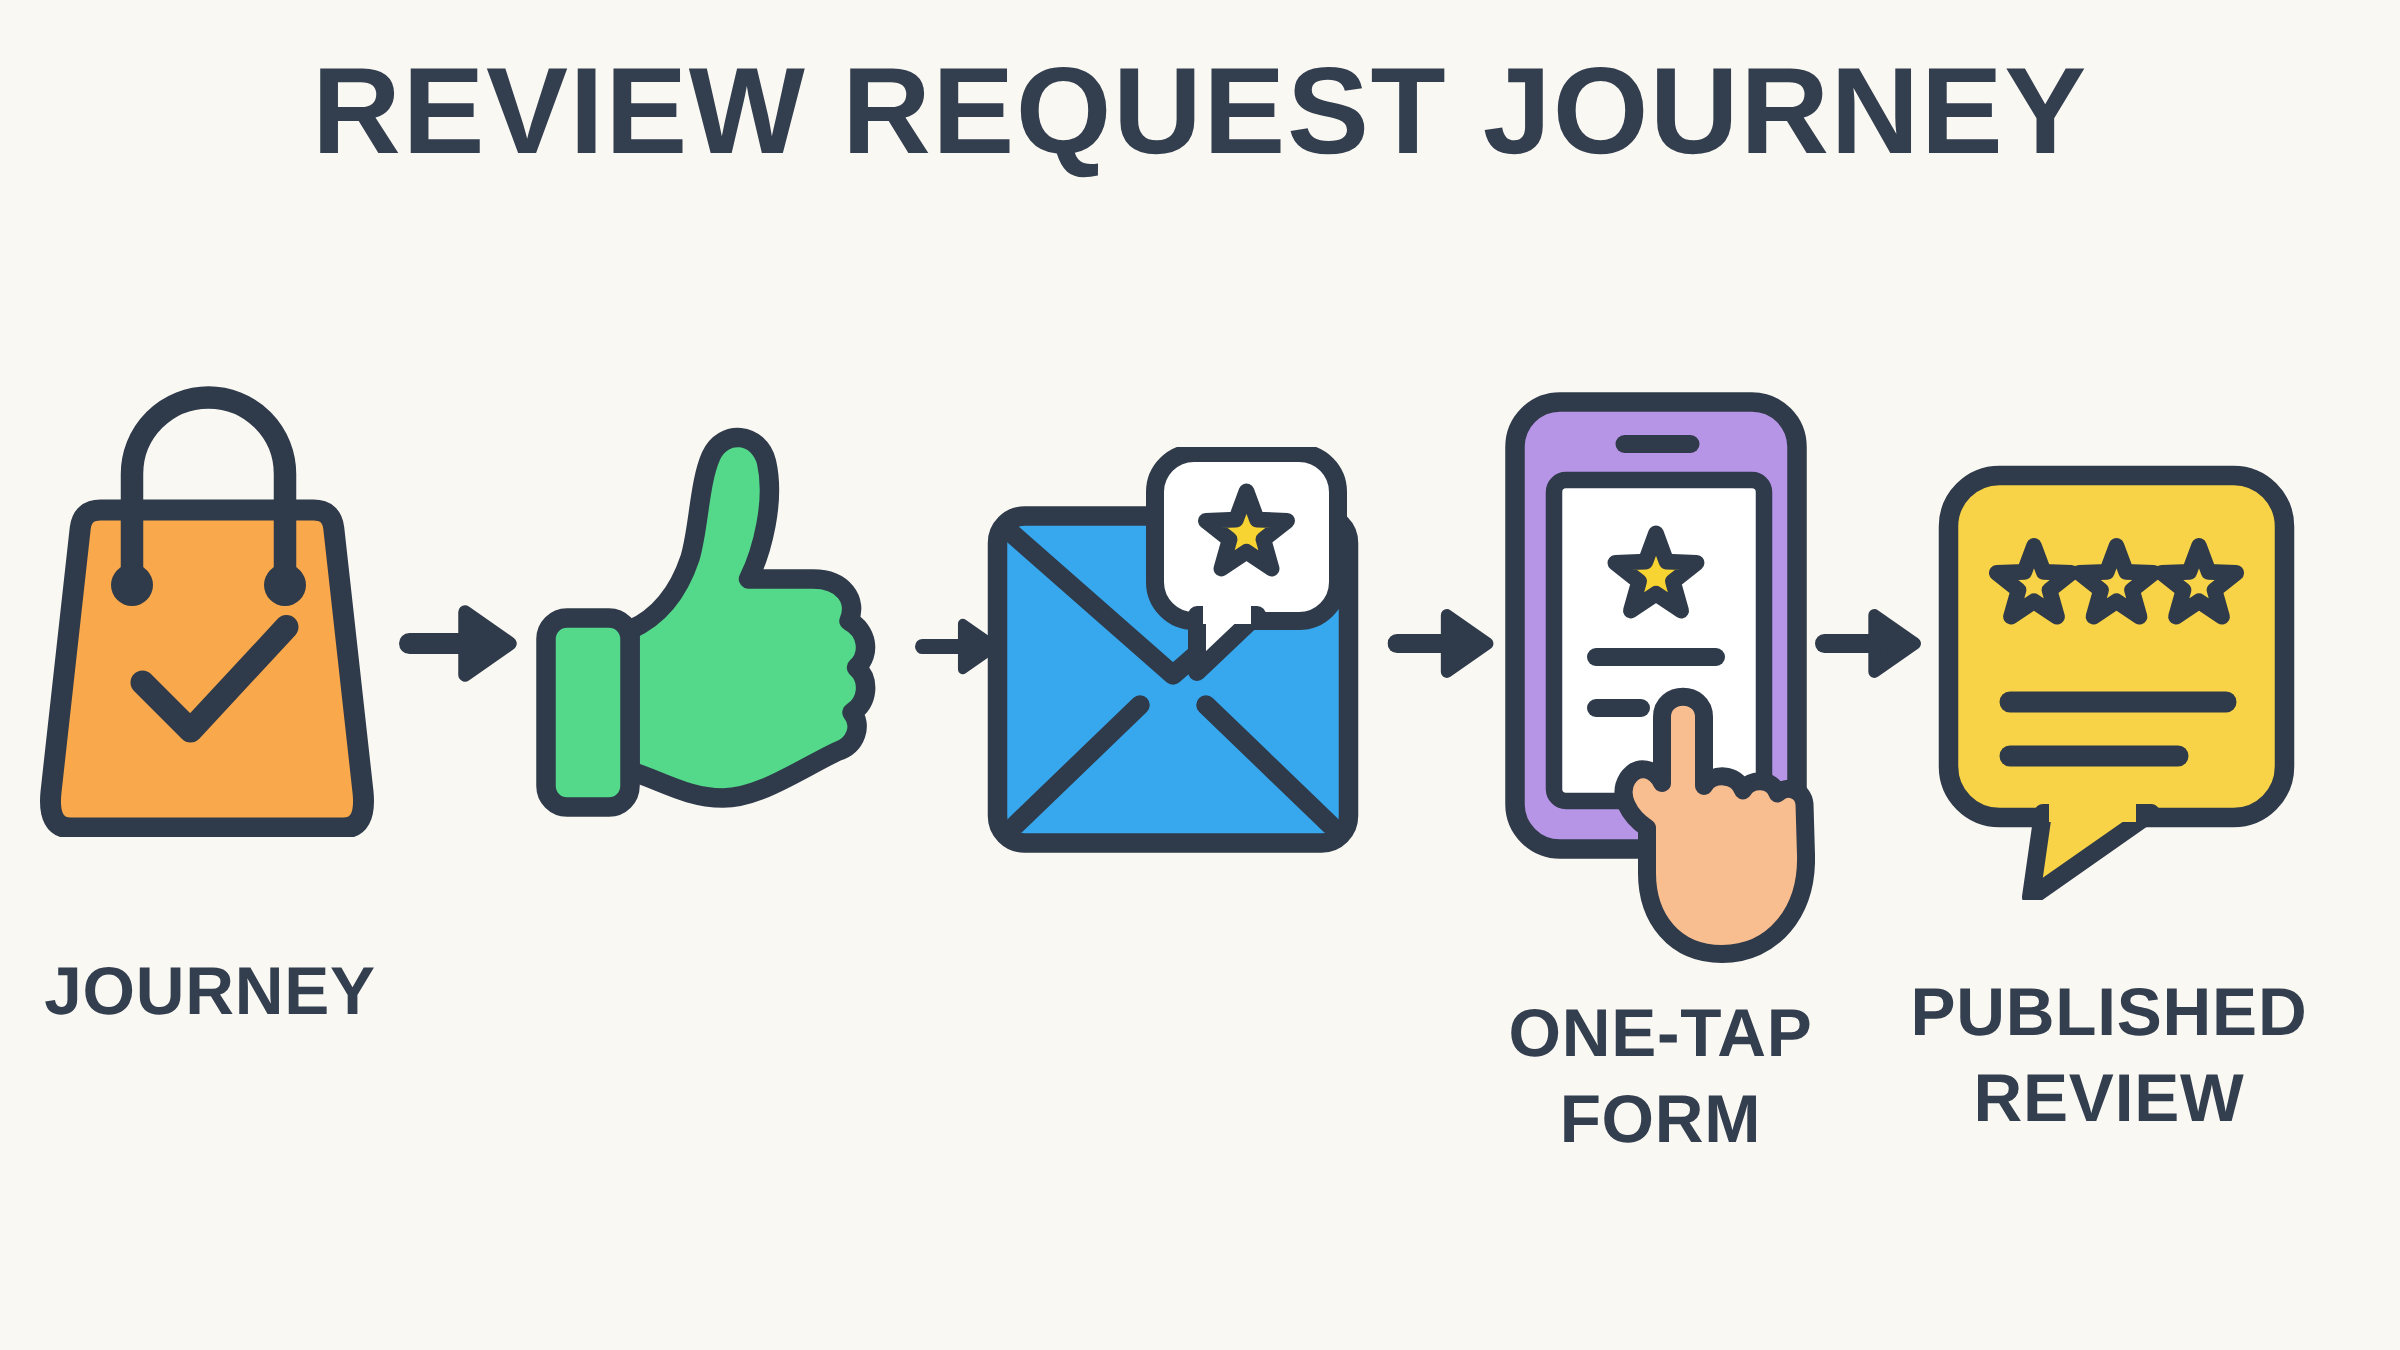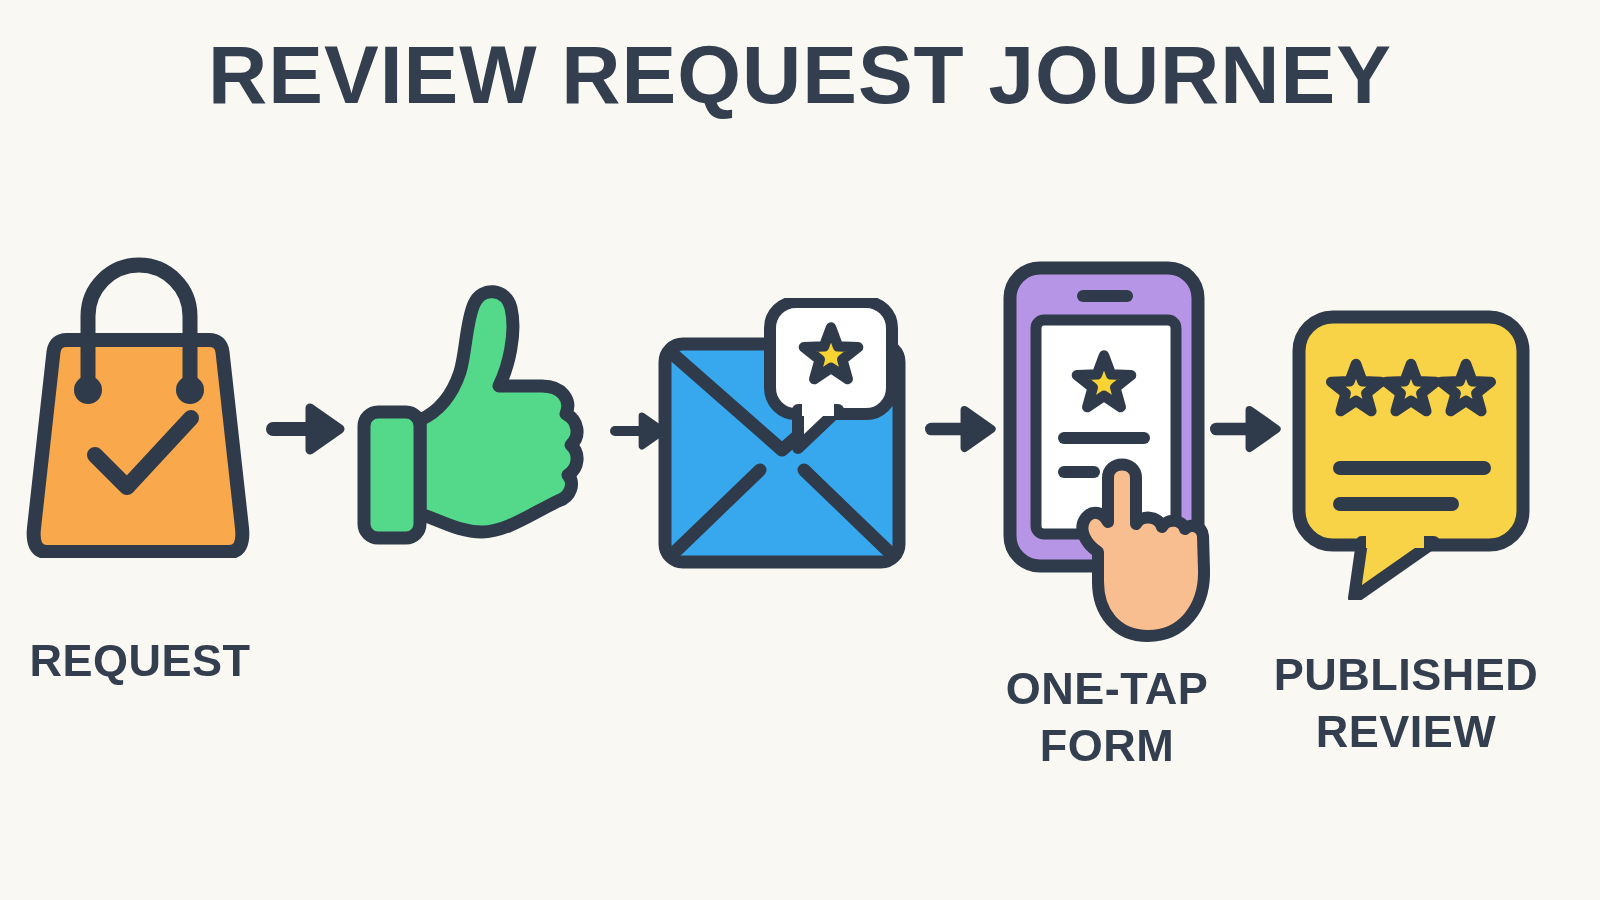--- a/index.html
+++ b/index.html
@@ -98,17 +98,17 @@
     <rect x="7" y="7" width="224" height="228" rx="34" fill="var(--bubble-yellow)" stroke="var(--outline)" stroke-width="13"></rect>
     <path d="M70 232 L62 288 L142 232 Z" fill="var(--bubble-yellow)" stroke="var(--outline)" stroke-width="12" stroke-linejoin="round"></path>
     <rect x="74" y="226" width="58" height="12" fill="var(--bubble-yellow)"></rect>
     <path d="M0,-30 L7.35,-10.11 L28.53,-9.27 L11.89,3.86 L17.63,24.27 L0,12.5 L-17.63,24.27 L-11.89,3.86 L-28.53,-9.27 L-7.35,-10.11 Z" transform="translate(64,80) scale(0.87)" fill="var(--bubble-yellow)" stroke="var(--outline)" stroke-width="12" stroke-linejoin="round"></path>
     <path d="M0,-30 L7.35,-10.11 L28.53,-9.27 L11.89,3.86 L17.63,24.27 L0,12.5 L-17.63,24.27 L-11.89,3.86 L-28.53,-9.27 L-7.35,-10.11 Z" transform="translate(119,80) scale(0.87)" fill="var(--bubble-yellow)" stroke="var(--outline)" stroke-width="12" stroke-linejoin="round"></path>
     <path d="M0,-30 L7.35,-10.11 L28.53,-9.27 L11.89,3.86 L17.63,24.27 L0,12.5 L-17.63,24.27 L-11.89,3.86 L-28.53,-9.27 L-7.35,-10.11 Z" transform="translate(174,80) scale(0.87)" fill="var(--bubble-yellow)" stroke="var(--outline)" stroke-width="12" stroke-linejoin="round"></path>
     <line class="stroke" stroke-width="14" x1="48" y1="158" x2="192" y2="158"></line>
     <line class="stroke" stroke-width="14" x1="48" y1="194" x2="160" y2="194"></line>
   </svg>
 
-  <div class="step-label lbl-purchase">REQUEST</div>
+  <div class="step-label lbl-purchase">JOURNEY</div>
   <div class="step-label lbl-onetap">ONE-TAP FORM</div>
   <div class="step-label lbl-published">PUBLISHED REVIEW</div>
 
 </div>
 
 </body></html>

